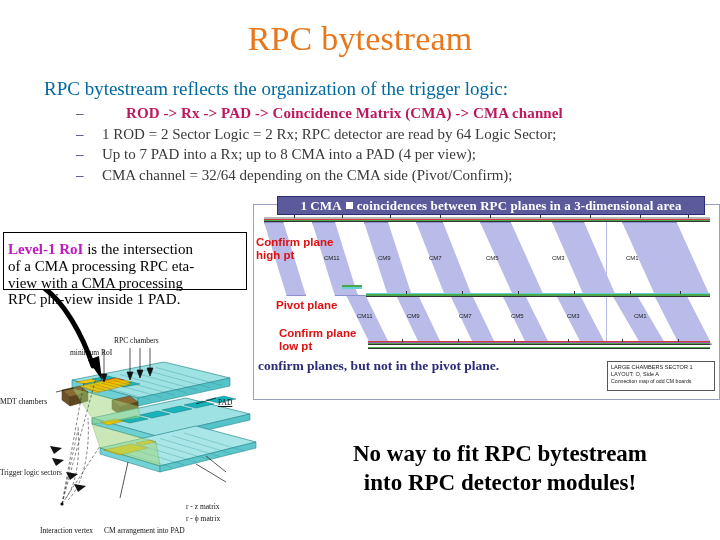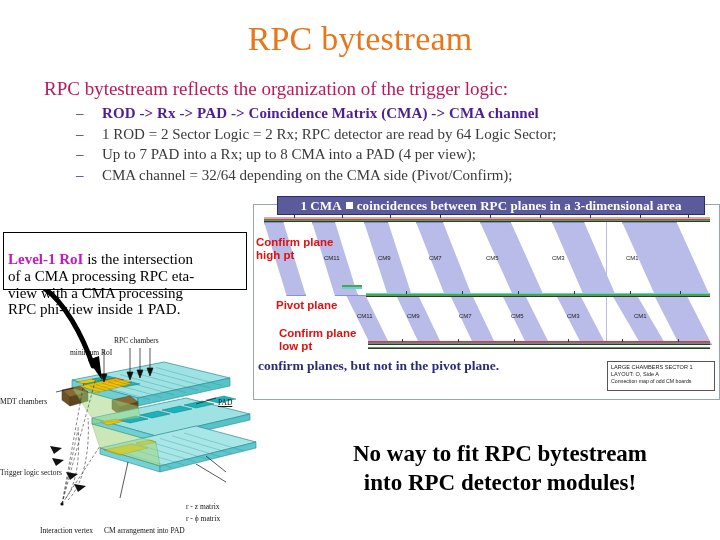--- a/index.html
+++ b/index.html
@@ -12,30 +12,30 @@
   
   .title{
     position:absolute;left:0;top:20px;width:720px;text-align:center;
     font-family:"Liberation Serif", serif;
     font-size:34px;color:#E8761A;letter-spacing:.2px;line-height:1.1;
   }
 
   
   .lead{
     position:absolute;left:44px;top:78px;width:640px;
-    font-size:19px;color:#be185d;white-space:nowrap;
+    font-size:19px;color:#0369a1;white-space:nowrap;
   }
 
   
   .bullets{position:absolute;left:76px;top:105px;width:620px;}
   .bl{display:flex;align-items:flex-start;margin-bottom:3px;line-height:1.18;}
   .dash{width:26px;flex:0 0 26px;font-size:15px;color:#2B2B6F;}
   .bl.first .dash{color:#2B2B6F;}
   .btxt{font-size:15px;color:#3A3A3A;white-space:nowrap;}
-  .bl.first .btxt{color:#4c1d95;font-weight:bold;letter-spacing:.1px;}
+  .bl.first .btxt{color:#be185d;font-weight:bold;letter-spacing:.1px;margin-left:24px;}
 
   
   .diagram-panel{
     position:absolute;left:253px;top:204px;width:467px;height:196px;
     border:1px solid #9aa0c0;background:#ffffff;box-sizing:border-box;
   }
   .banner{
     position:absolute;left:277px;top:196px;width:428px;height:19px;
     background:#5B5B9B;border:1px solid #2B2B6F;box-sizing:border-box;
     color:#ffffff;font-size:13px;font-weight:bold;
@@ -79,21 +79,21 @@
   }
   .legendbox div{font-family:"Liberation Sans",sans-serif;color:#1a1a1a;line-height:1.22;white-space:nowrap;}
   .lg1{font-size:5.6px;}
   .lg2{font-size:5.6px;}
   .lg3{font-size:5.2px;}
 
   
   .callout{
     position:absolute;left:3px;top:232px;width:244px;height:58px;
     border:1px solid #000;background:#ffffff;box-sizing:border-box;
-    padding:18px 4px;z-index:7;
+    padding:8px 4px;z-index:7;
   }
   .callout .line{font-size:15px;color:#000;line-height:1.12;white-space:nowrap;}
   .callout .hl{color:#C01BC0;font-weight:bold;}
 
   
   .statement{
     position:absolute;left:290px;top:440px;width:420px;text-align:center;
     font-size:23px;font-weight:bold;color:#000;line-height:1.25;
   }
 

